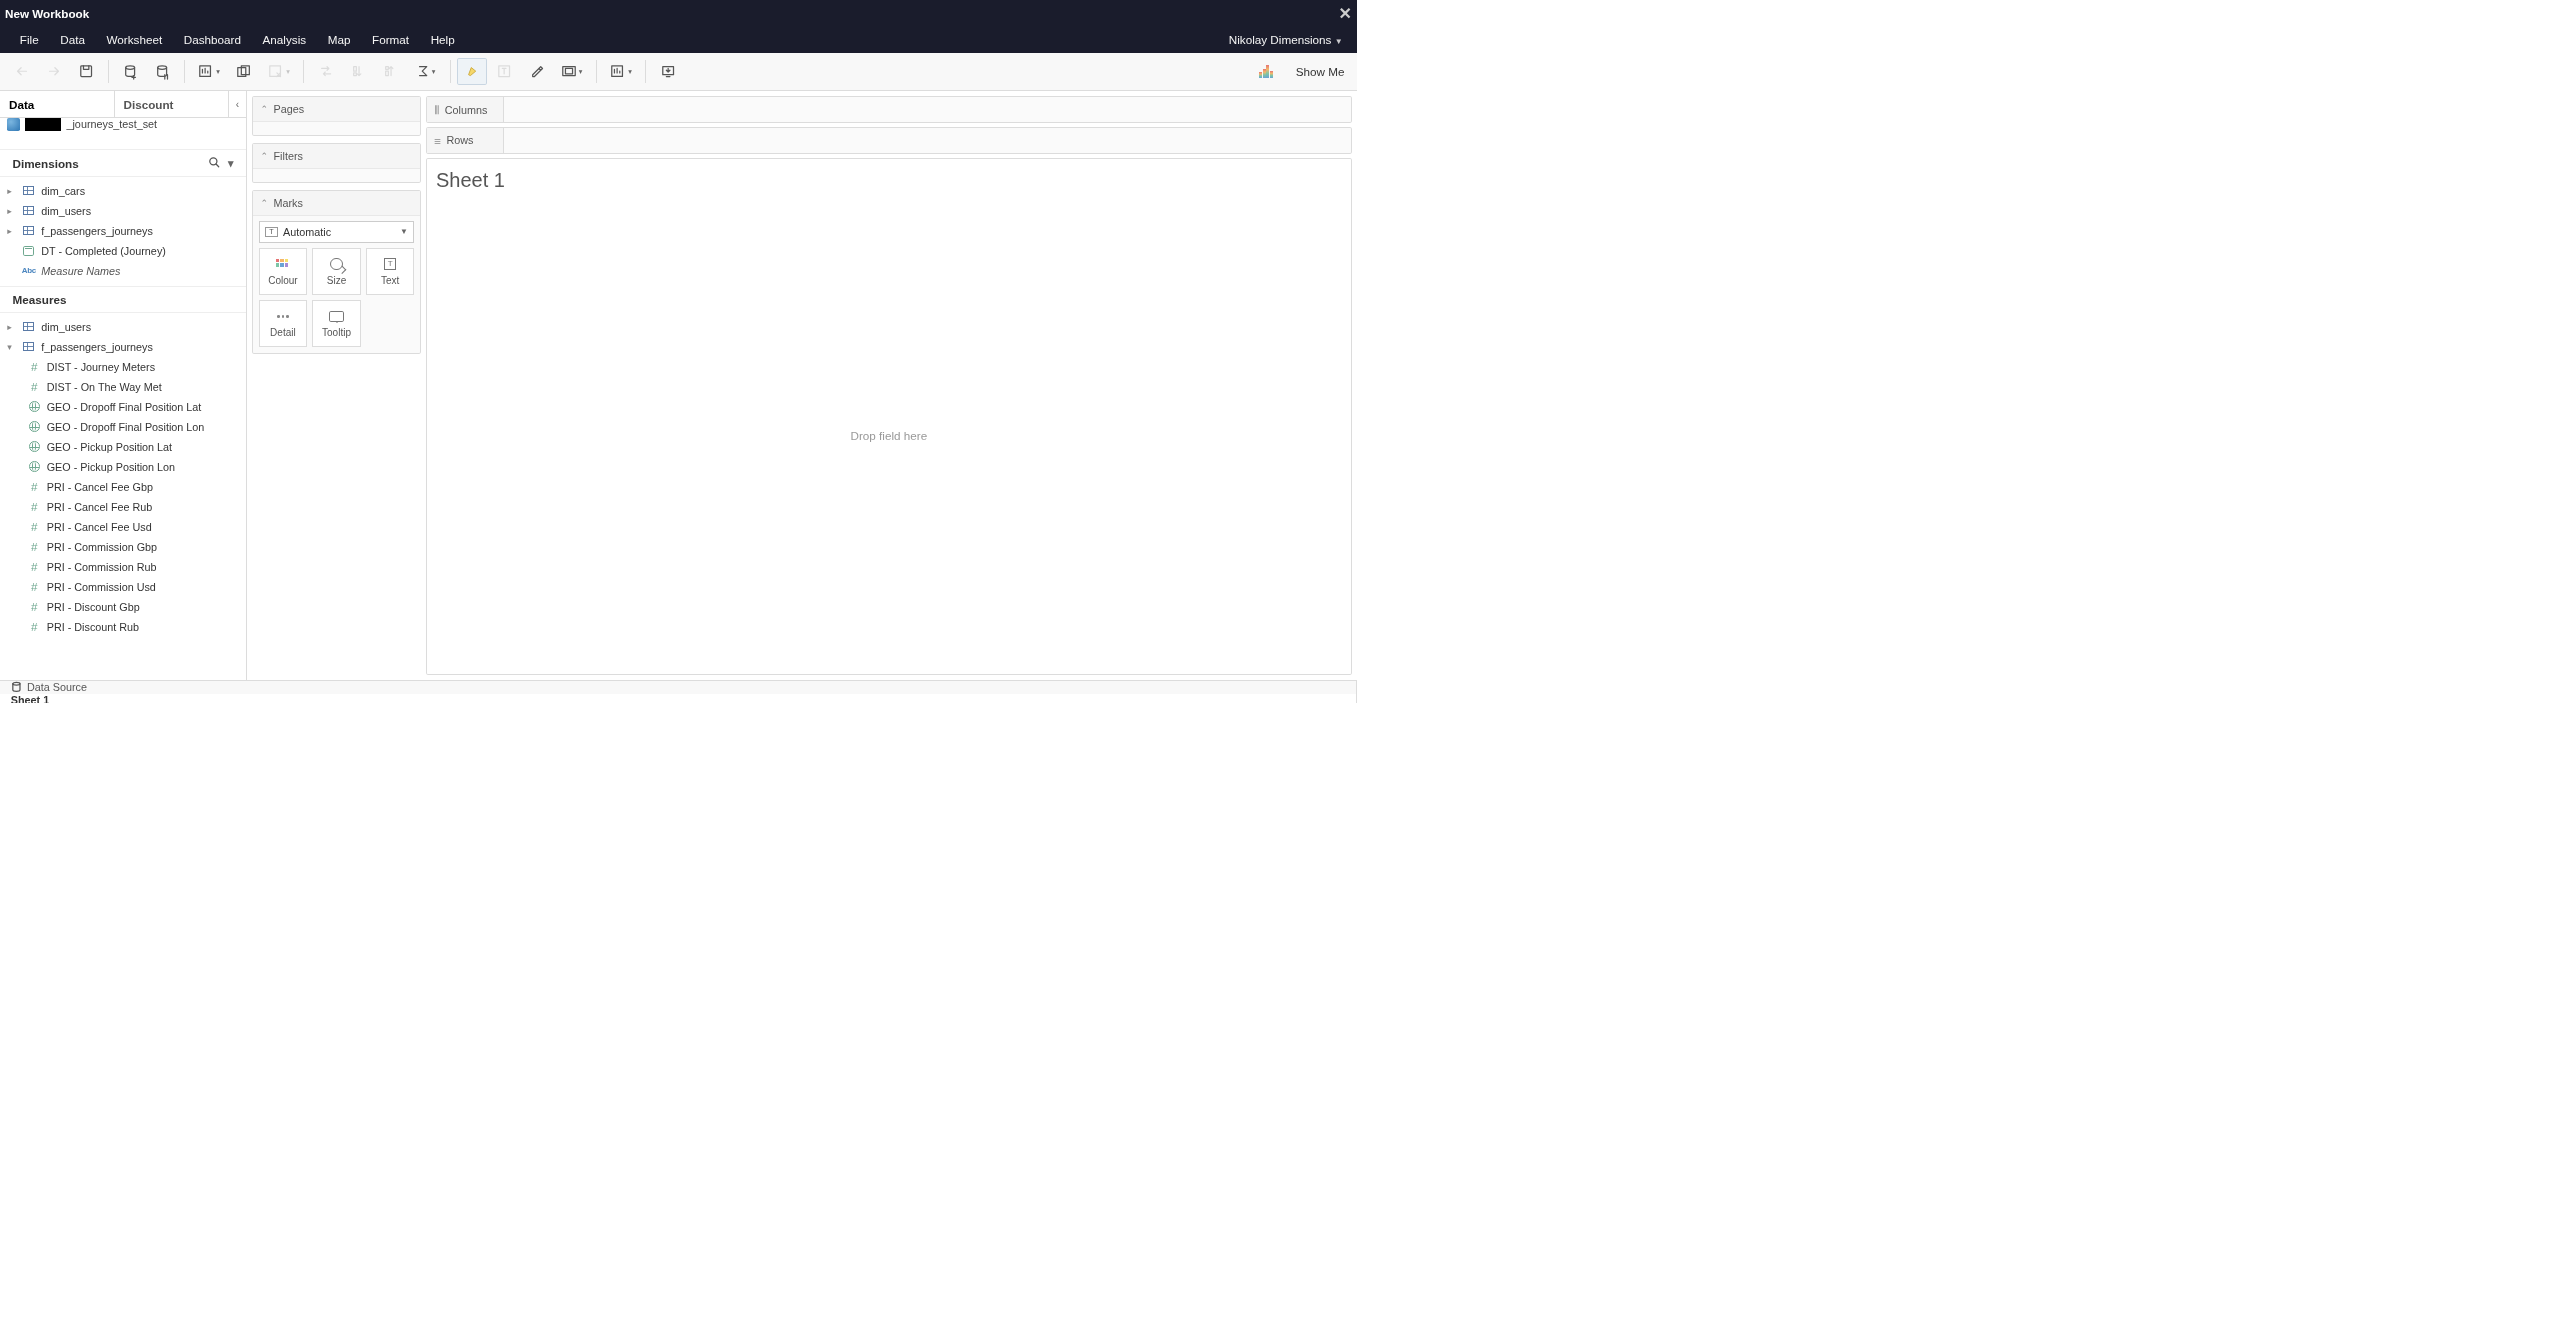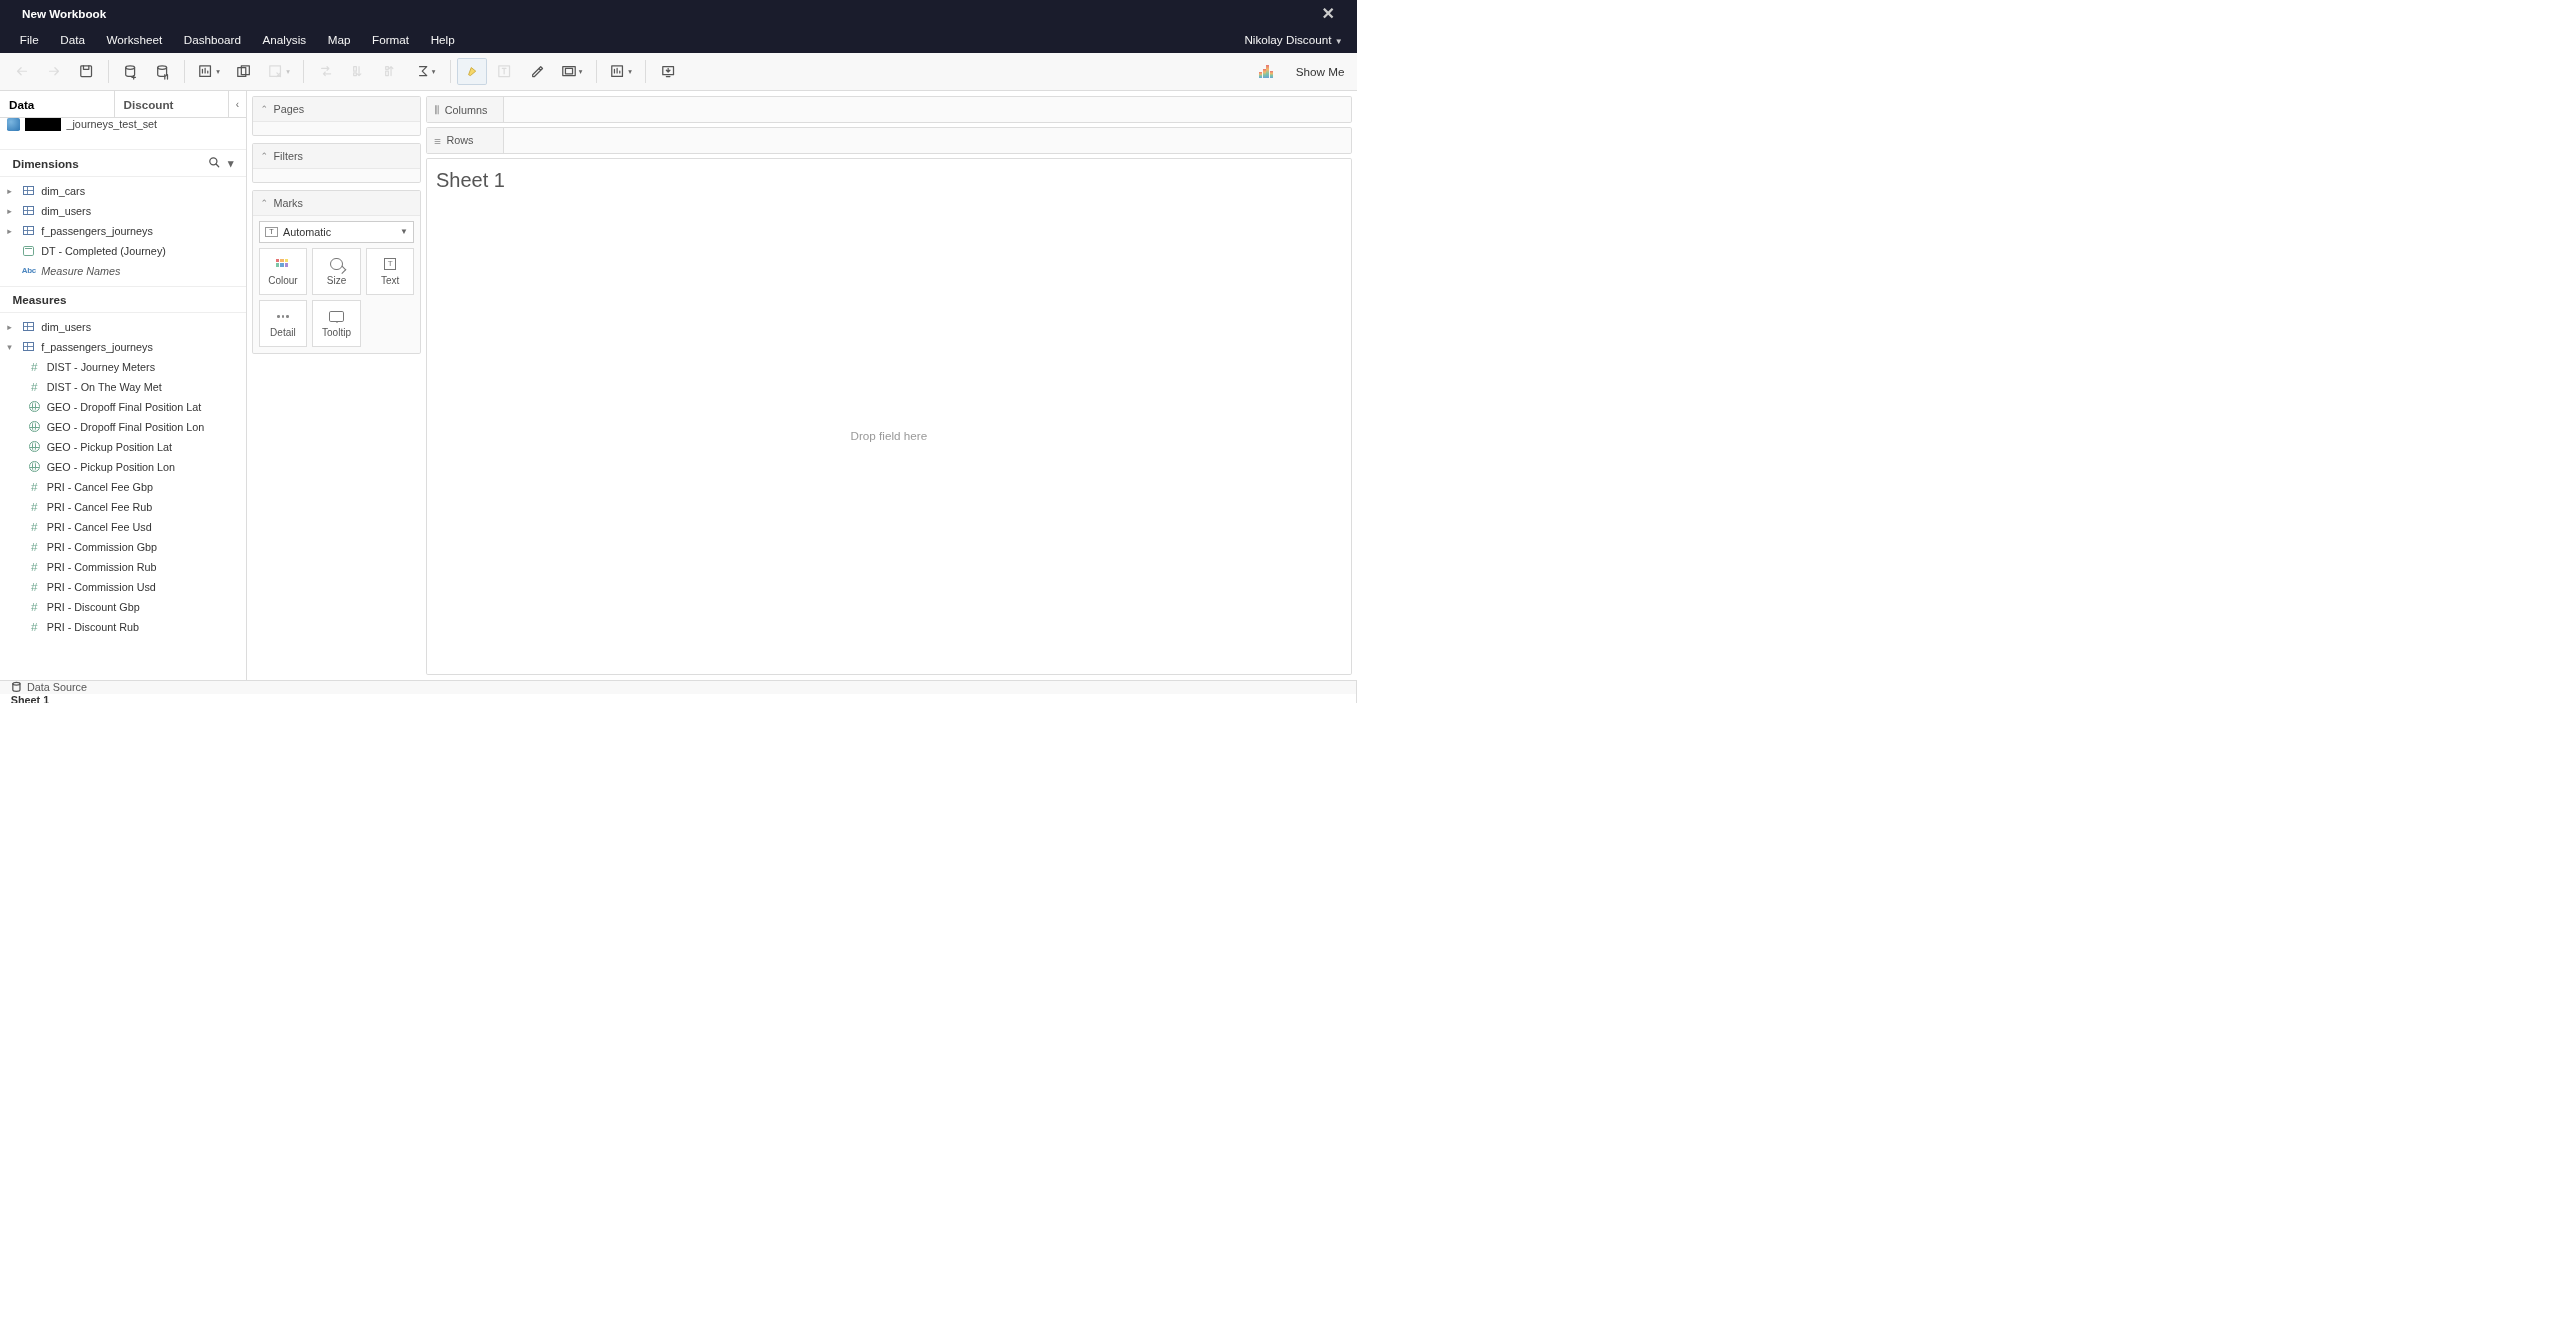--- a/index.html
+++ b/index.html
@@ -1,19 +1,19 @@
 <!DOCTYPE html>
 <html style="font-size:14.3px"><head>
 <meta charset="utf-8">
 <style>
 * { box-sizing: border-box; margin: 0; padding: 0; font-family: -apple-system, BlinkMacSystemFont, "Segoe UI", Arial, sans-serif; }
 body { width: 1357px; height: 703px; overflow: hidden; background: #fff; font-size: 11.7px; color: #333; }
 
 
-.titlebar { height: 26px; background: #1a1c2c; color: #fff; display: flex; align-items: center; padding: 0 22px; font-weight: 600; font-size: 11.7px; }
+.titlebar { height: 26px; background: #1a1c2c; color: #fff; display: flex; align-items: center; padding: 0 5px; font-weight: 600; font-size: 11.7px; }
 .titlebar .spacer { flex: 1; }
 .titlebar .close { font-size: 16px; cursor: pointer; color: #ccc; }
 
 
 .menubar { height: 27px; background: #1a1c2c; color: #f5f5f5; display: flex; align-items: center; padding: 0 9px; font-size: 11.7px; }
 .menubar .item { padding: 0 10.8px; height: 27px; display: flex; align-items: center; cursor: pointer; }
 .menubar .spacer { flex: 1; }
 .menubar .user { padding-right: 5.4px; }
 .menubar .user-caret { font-size: 8px; opacity: .8; }
 
@@ -128,21 +128,21 @@
 <div class="menubar">
   <div class="item">File</div>
   <div class="item">Data</div>
   <div class="item">Worksheet</div>
   <div class="item">Dashboard</div>
   <div class="item">Analysis</div>
   <div class="item">Map</div>
   <div class="item">Format</div>
   <div class="item">Help</div>
   <span class="spacer"></span>
-  <span class="user"><span>Nikolay Discount</span> <span class="user-caret">▼</span></span>
+  <span class="user"><span>Nikolay Dimensions</span> <span class="user-caret">▼</span></span>
 </div>
 
 <div class="toolbar">
   <div class="tbtn dis">
       <svg class="st dim" width="16" height="12.5" viewBox="0 0 18 14">
         <path d="M14 7H4m0 0l4-4m-4 4l4 4"></path>
       </svg>
     </div>
   <div class="tbtn dis">
       <svg class="st dim" width="16" height="12.5" viewBox="0 0 18 14">

